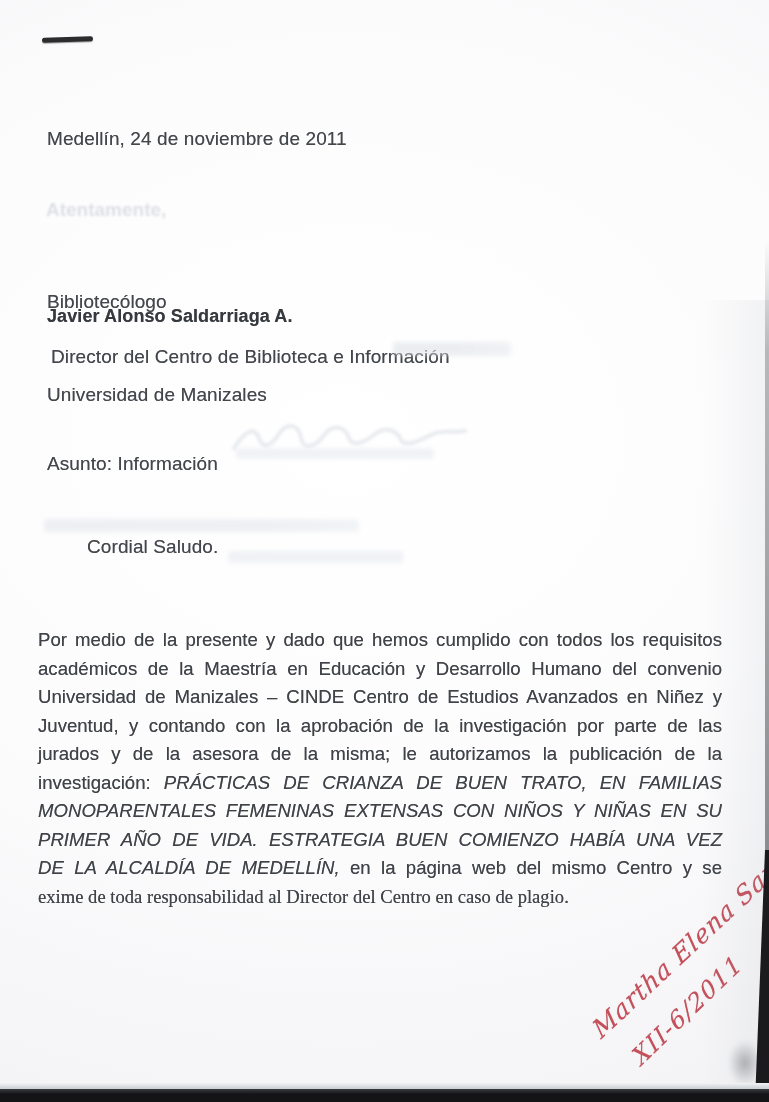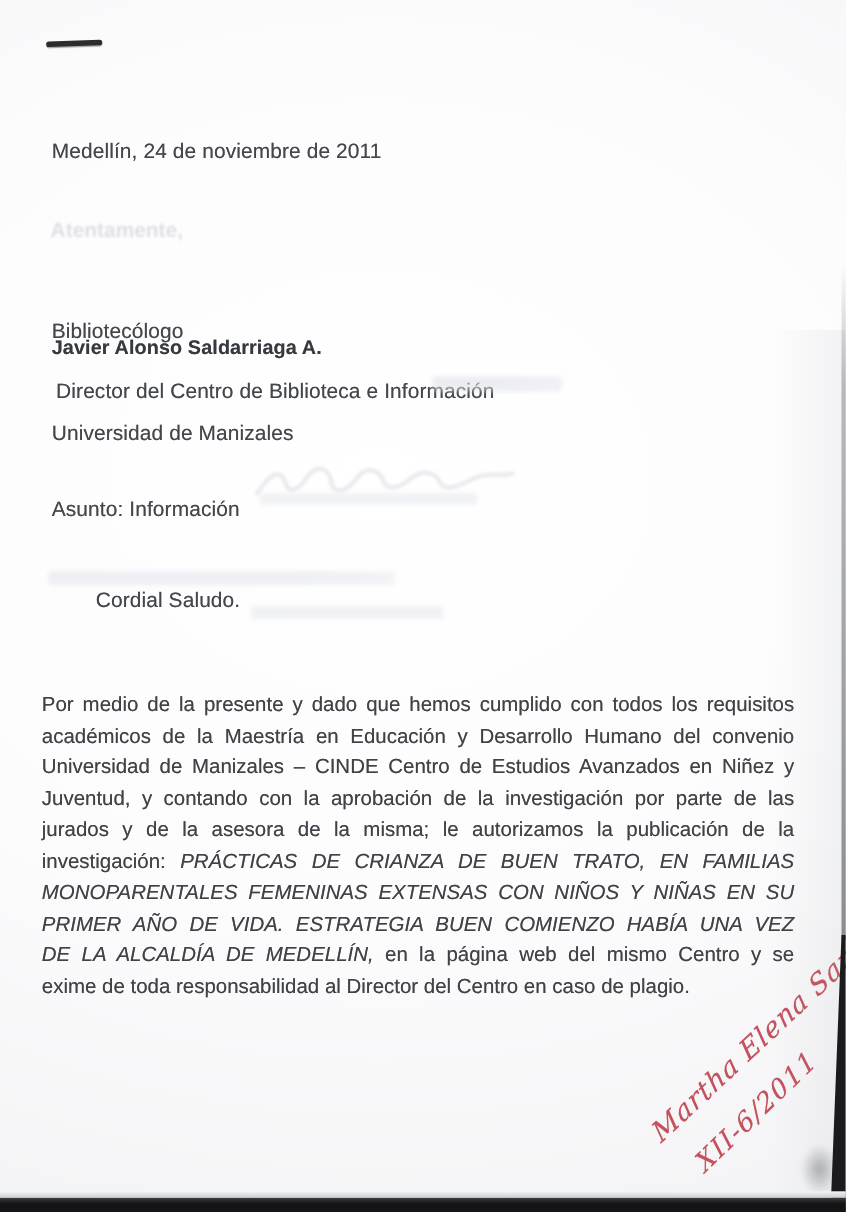--- a/index.html
+++ b/index.html
@@ -24,21 +24,21 @@
     box-shadow:0 1px 1px rgba(0,0,0,.35);
   }
   
   .body-block{left:38px;top:626px;width:684px;}
   .bline{
     display:block;height:28.55px;line-height:28.55px;
     font-size:18.6px;color:#3f4247;
     text-shadow:0 0 .6px rgba(45,48,53,.6);
     text-align:justify;text-align-last:justify;
   }
-  .bline.last{text-align-last:left;}
+  .bline.last{text-align-last:left;font-family:Liberation Serif, serif;}
   .it{font-style:italic;}
   
   .ghost-text{
     color:#c9ccd4;opacity:.6;filter:blur(1.1px);
     font-size:19px;font-weight:600;white-space:nowrap;
   }
   .ghost-blob{filter:blur(2px);opacity:.55;border-radius:3px;}
   
   .ink{
     color:#c4505c;font-family:"DejaVu Serif",serif;font-style:italic;

